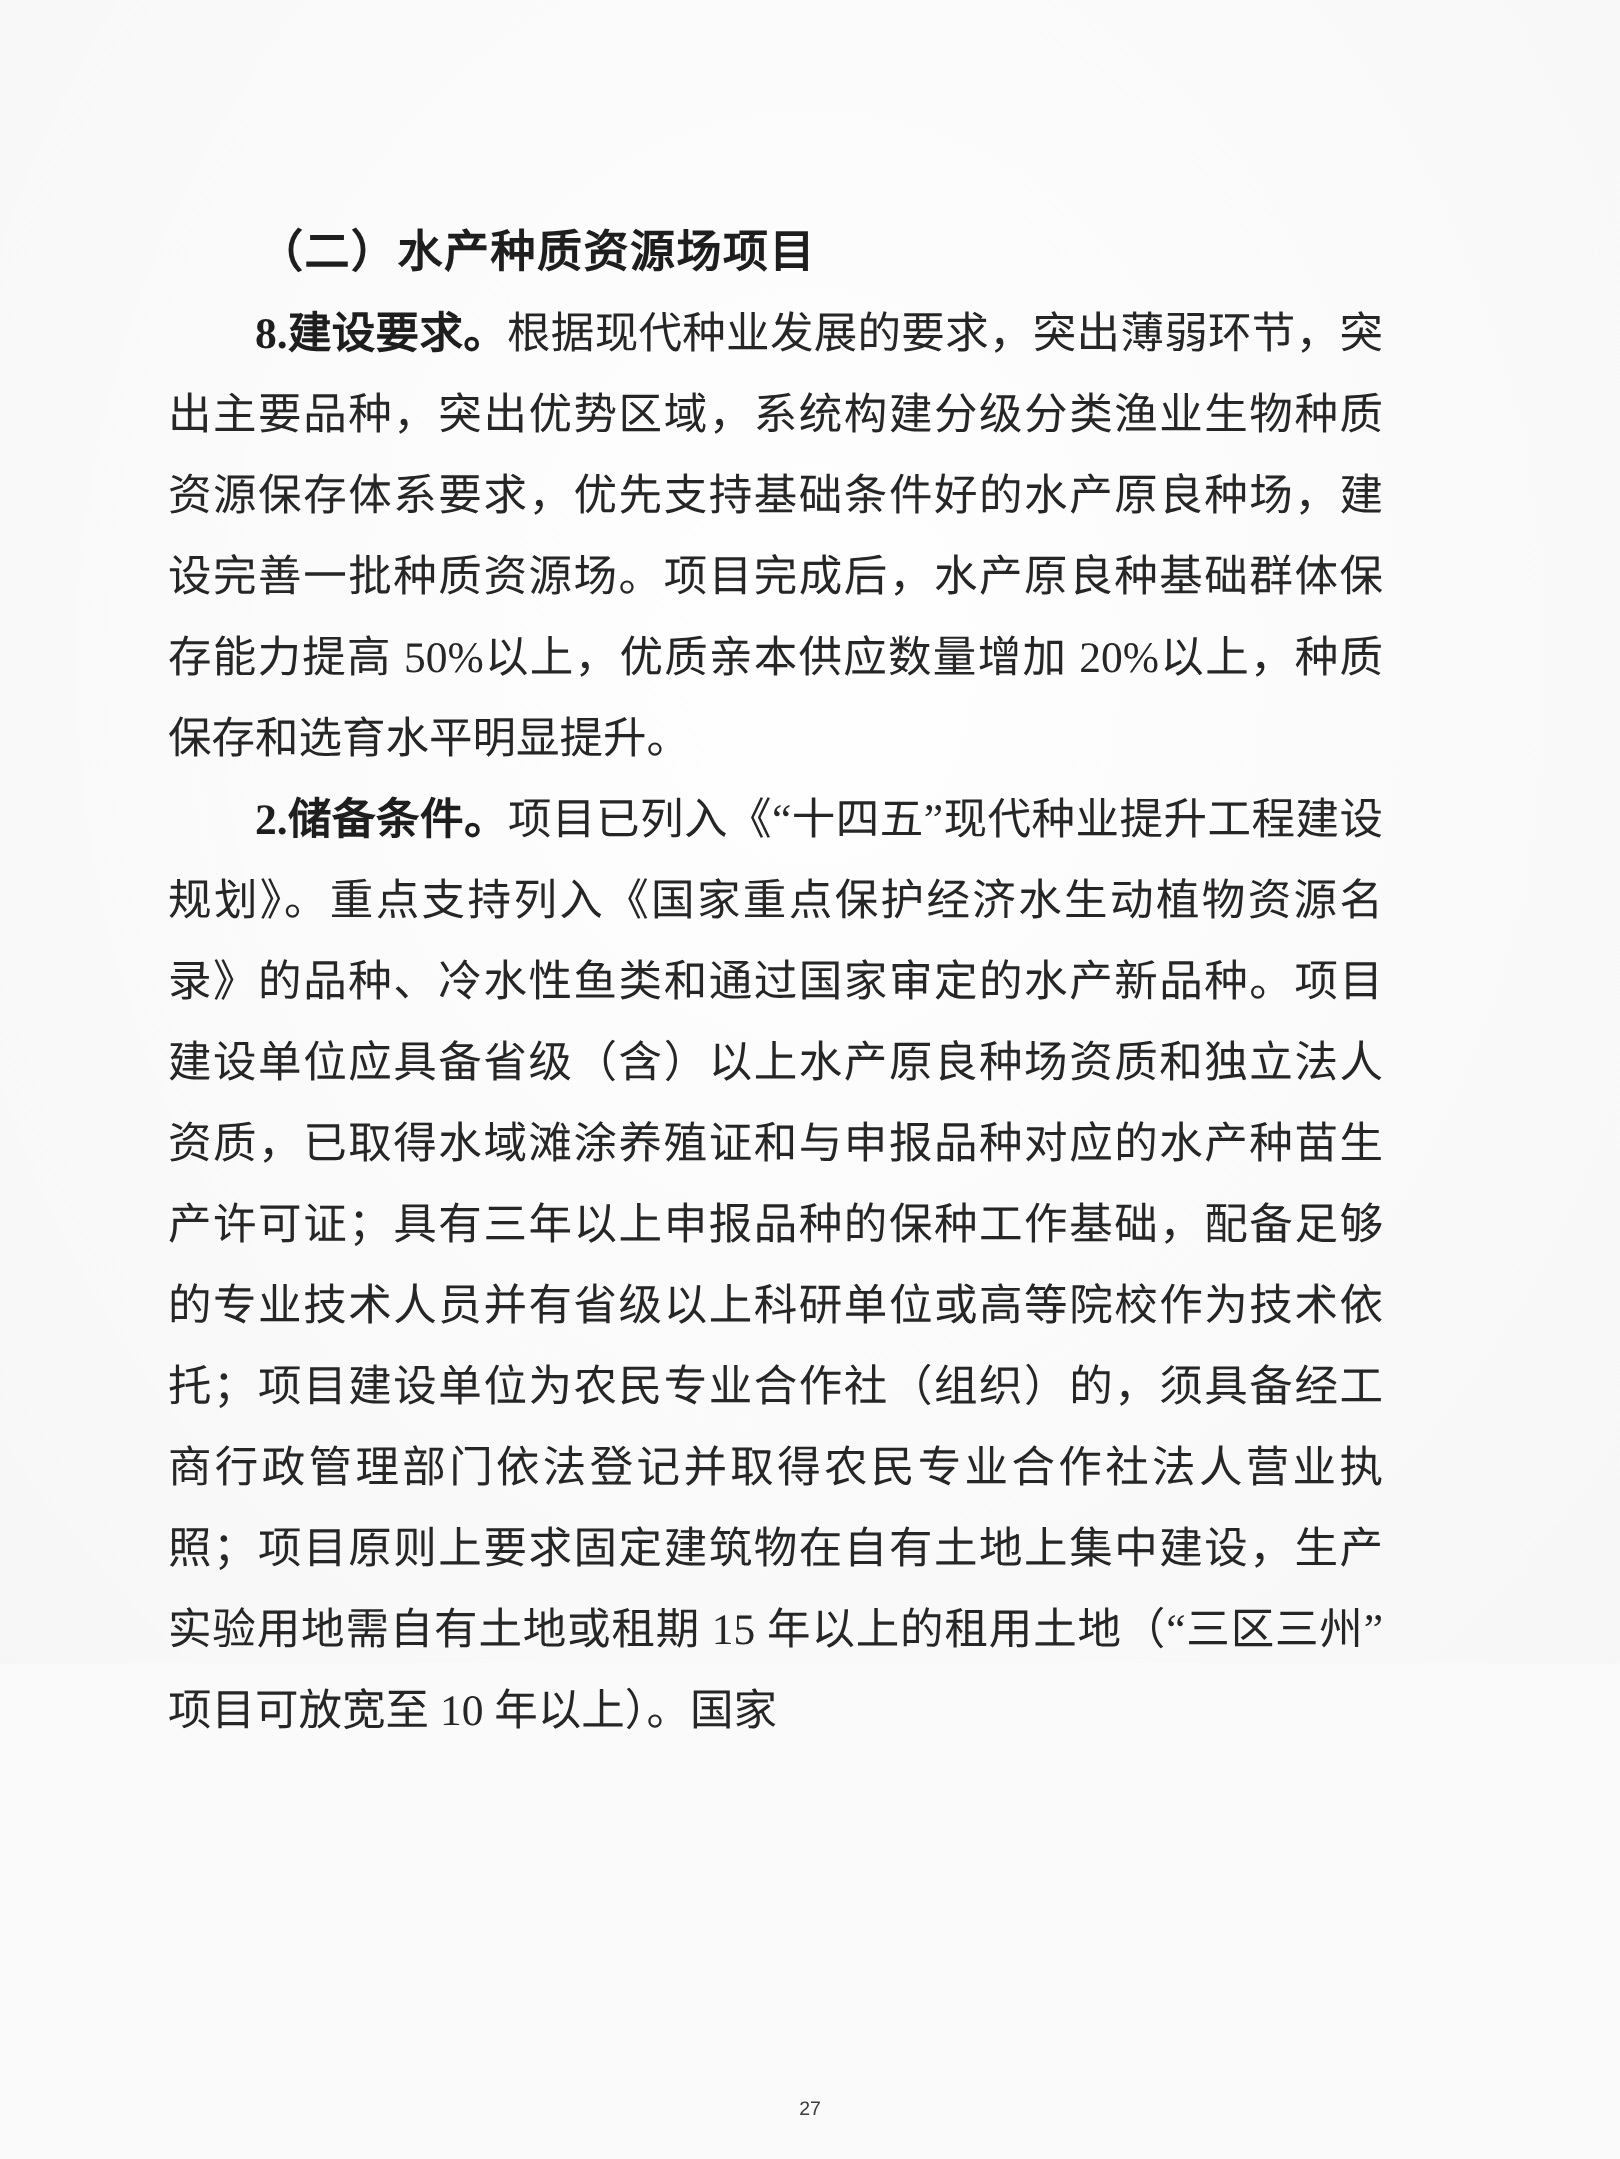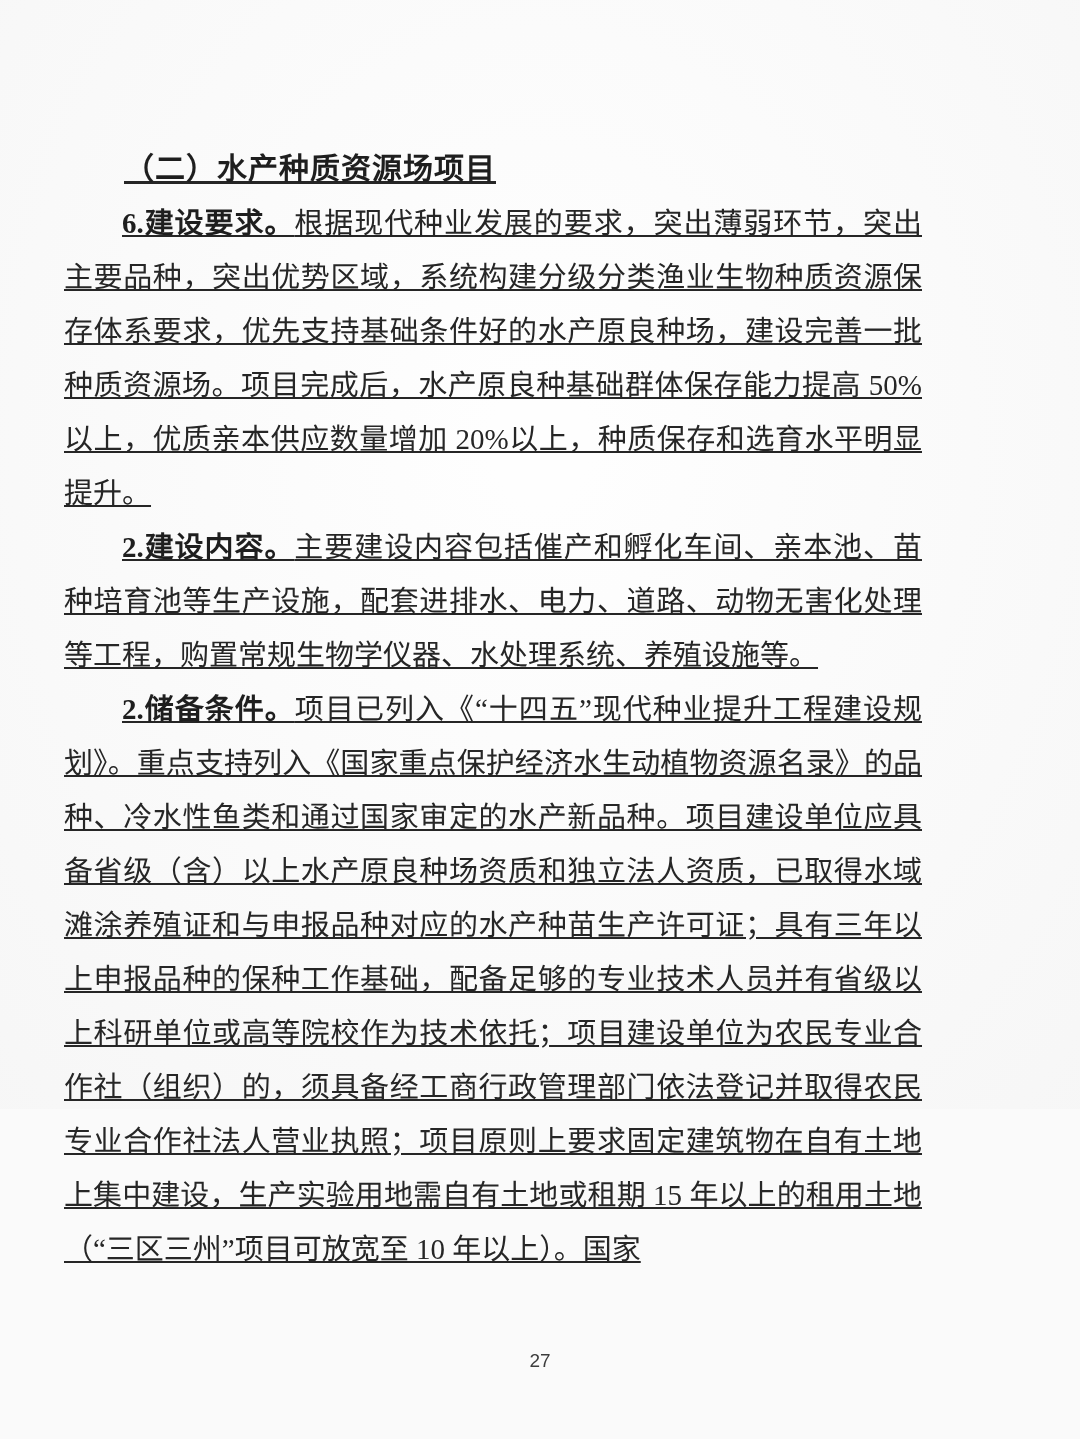--- a/index.html
+++ b/index.html
@@ -15,22 +15,21 @@
     color: #262626;
   }
   .page {
     position: relative;
     width: 1080px;
     height: 1109px;
     background:
       radial-gradient(ellipse at 50% 40%, rgba(255,255,255,0.9), rgba(240,240,240,0.35)),
       #fafafa;
     box-sizing: border-box;
-    padding: 142px 158px 0 64px;
-    text-decoration: underline;
+    padding: 142px 158px 0 112px;
   }
   .content {
     filter: blur(0.3px);
   }
   .heading {
     margin: 0;
     font-size: 30px;
     font-weight: 700;
     line-height: 54px;
     text-indent: 2em;
@@ -47,36 +46,35 @@
     color: #262626;
   }
   .para .lead {
     font-weight: 700;
     color: #1e1e1e;
   }
   .page-number {
     position: absolute;
     left: 0;
     right: 0;
-    top: 1350px;
+    top: 1398px;
     text-align: center;
     font-family: "Liberation Sans", "DejaVu Sans", sans-serif;
-    font-size: 19px;
+    font-size: 13px;
     color: #3c3c3c;
     filter: blur(0.2px);
   }
 </style>
 </head>
 <body>
 
 <div class="page">
   <div class="content">
     <h2 class="heading">（二）水产种质资源场项目</h2>
 
-    <p class="para"><span class="lead">6.建设要求。</span><span>根据现代种业发展的要求，突出薄弱环节，突出主要品种，突出优势区域，系统构建分级分类渔业生物种质资源保存体系要求，优先支持基础条件好的水产原良种场，建设完善一批种质资源场。项目完成后，水产原良种基础群体保存能力提高 50%以上，优质亲本供应数量增加 20%以上，种质保存和选育水平明显提升。</span></p>
+    <p class="para"><span class="lead">8.建设要求。</span><span>根据现代种业发展的要求，突出薄弱环节，突出主要品种，突出优势区域，系统构建分级分类渔业生物种质资源保存体系要求，优先支持基础条件好的水产原良种场，建设完善一批种质资源场。项目完成后，水产原良种基础群体保存能力提高 50%以上，优质亲本供应数量增加 20%以上，种质保存和选育水平明显提升。</span></p>
 
-    <p class="para"><span class="lead">2.建设内容。</span><span>主要建设内容包括催产和孵化车间、亲本池、苗种培育池等生产设施，配套进排水、电力、道路、动物无害化处理等工程，购置常规生物学仪器、水处理系统、养殖设施等。</span></p>
 
     <p class="para"><span class="lead">2.储备条件。</span><span>项目已列入《“十四五”现代种业提升工程建设规划》。重点支持列入《国家重点保护经济水生动植物资源名录》的品种、冷水性鱼类和通过国家审定的水产新品种。项目建设单位应具备省级（含）以上水产原良种场资质和独立法人资质，已取得水域滩涂养殖证和与申报品种对应的水产种苗生产许可证；具有三年以上申报品种的保种工作基础，配备足够的专业技术人员并有省级以上科研单位或高等院校作为技术依托；项目建设单位为农民专业合作社（组织）的，须具备经工商行政管理部门依法登记并取得农民专业合作社法人营业执照；项目原则上要求固定建筑物在自有土地上集中建设，生产实验用地需自有土地或租期 15 年以上的租用土地（“三区三州”项目可放宽至 10 年以上）。国家</span></p>
   </div>
 
   <div class="page-number">27</div>
 </div>
 
 </body></html>

